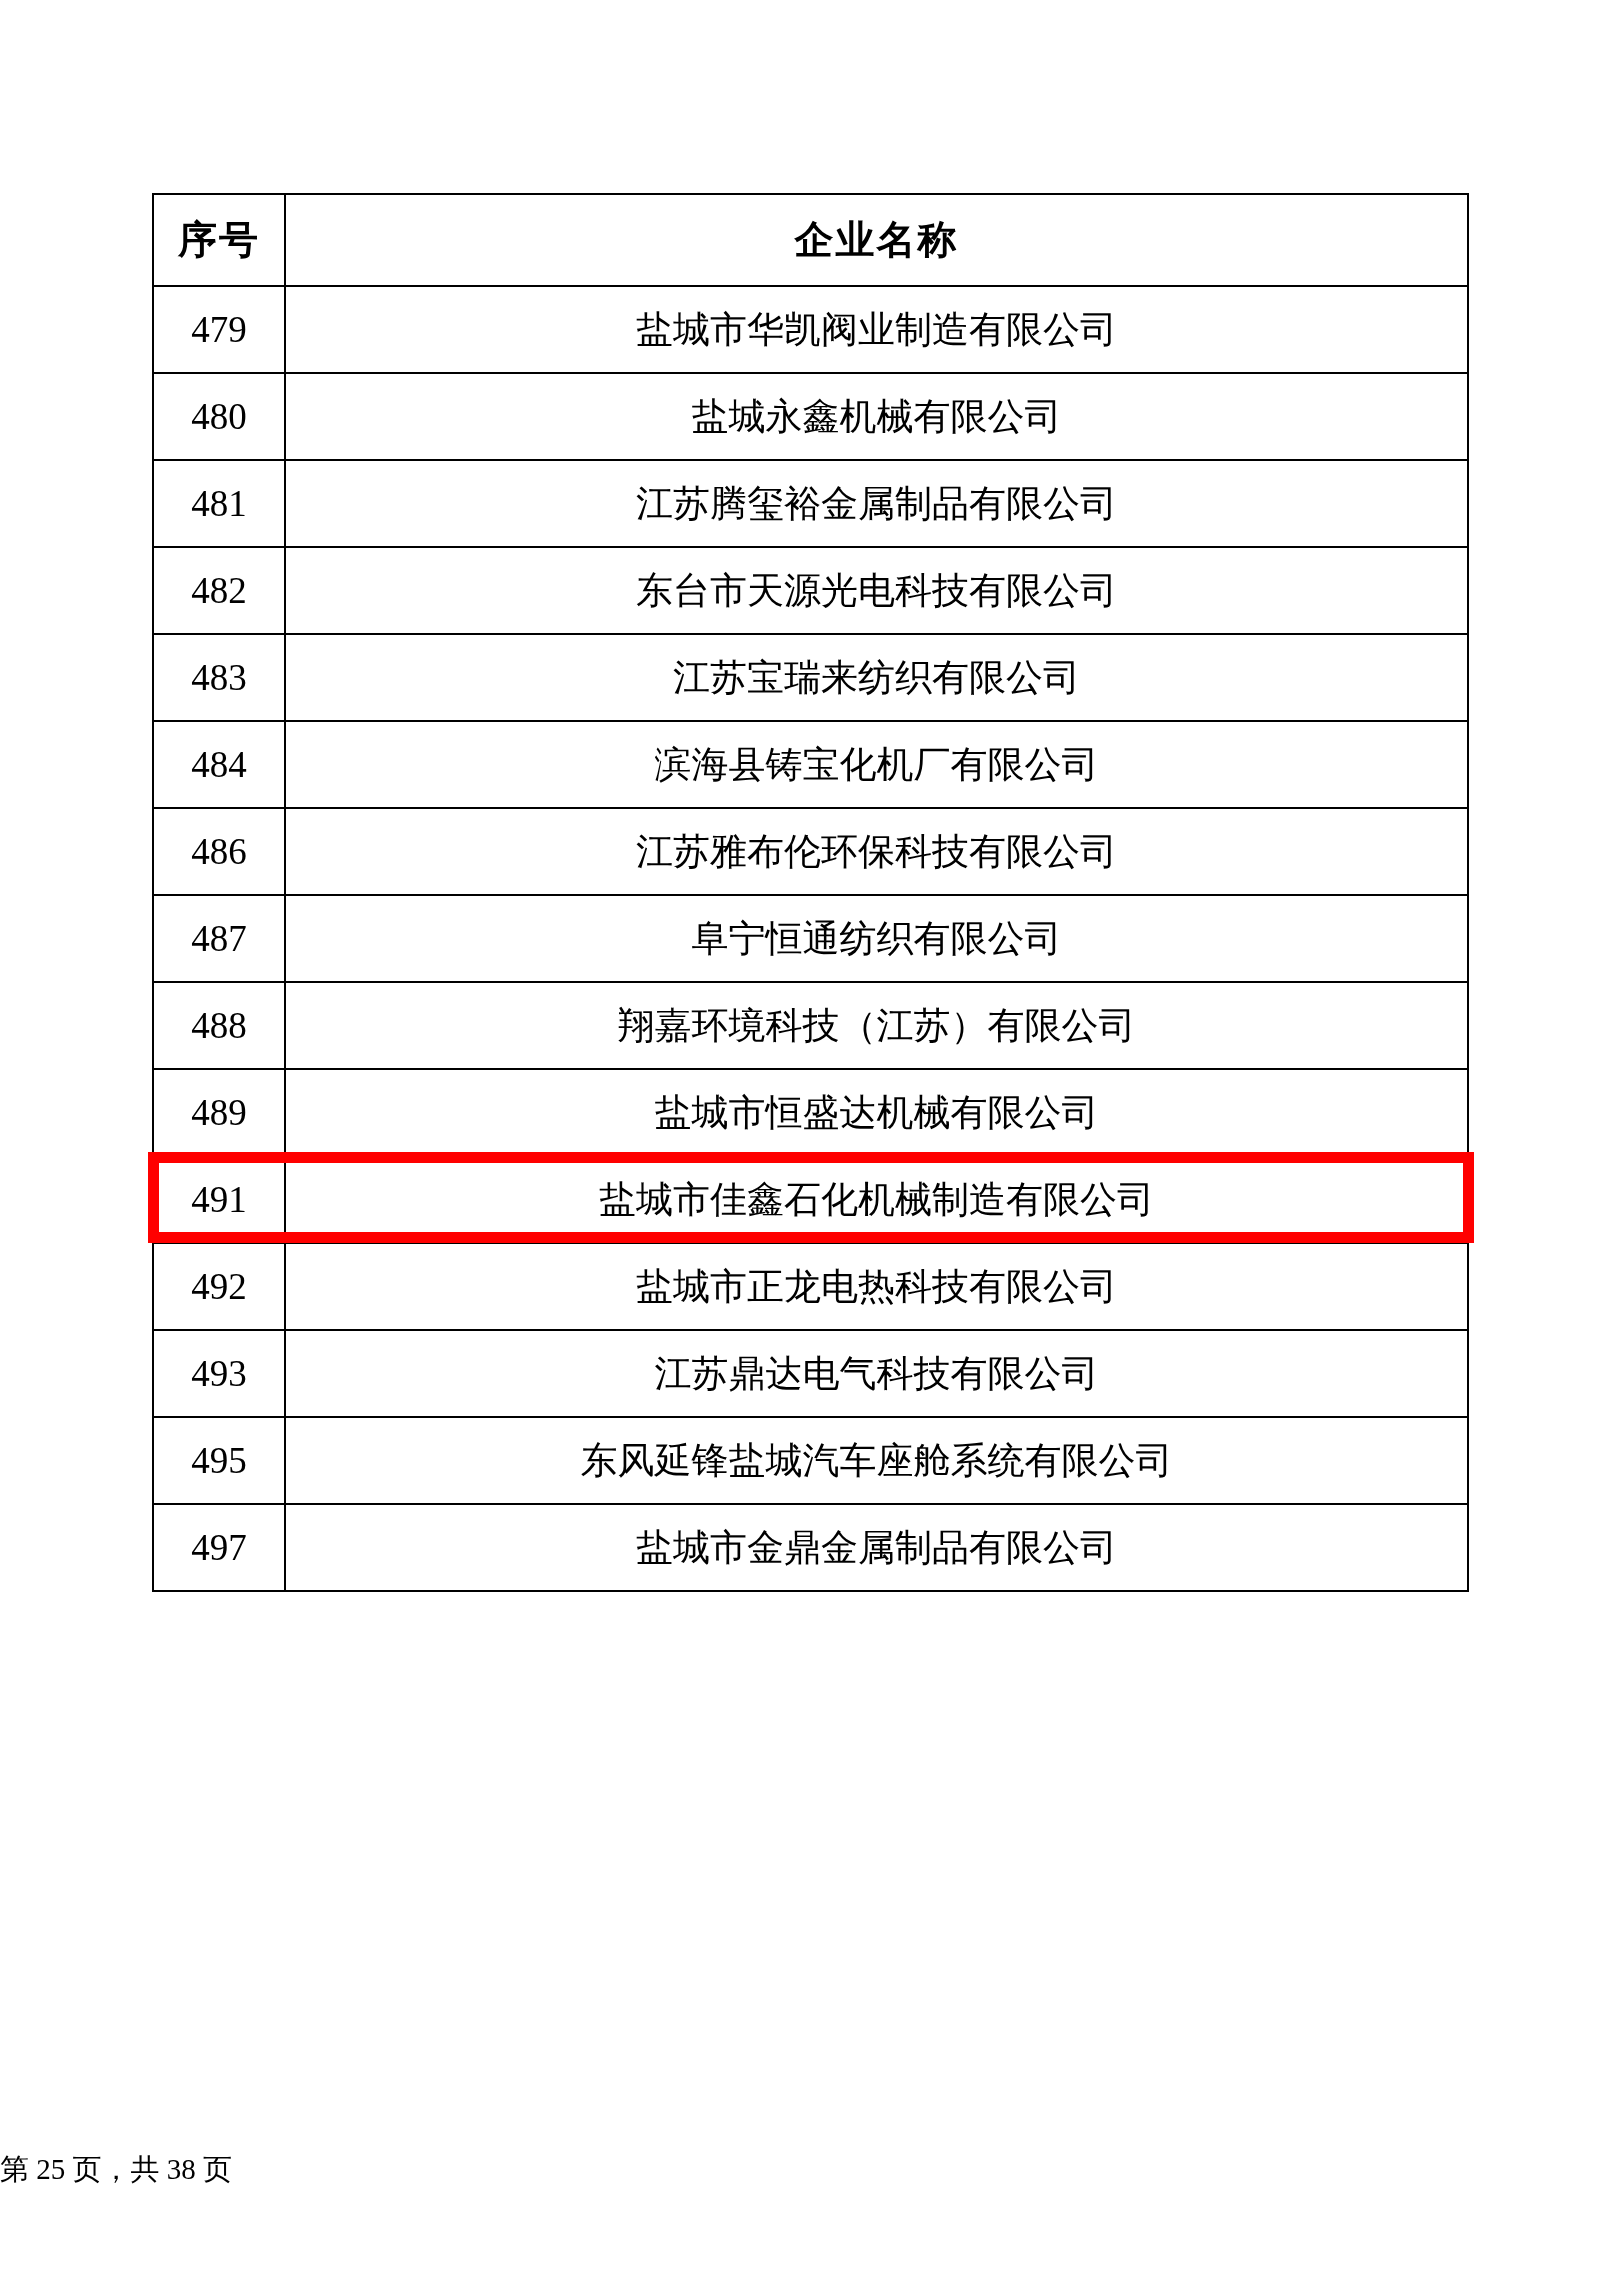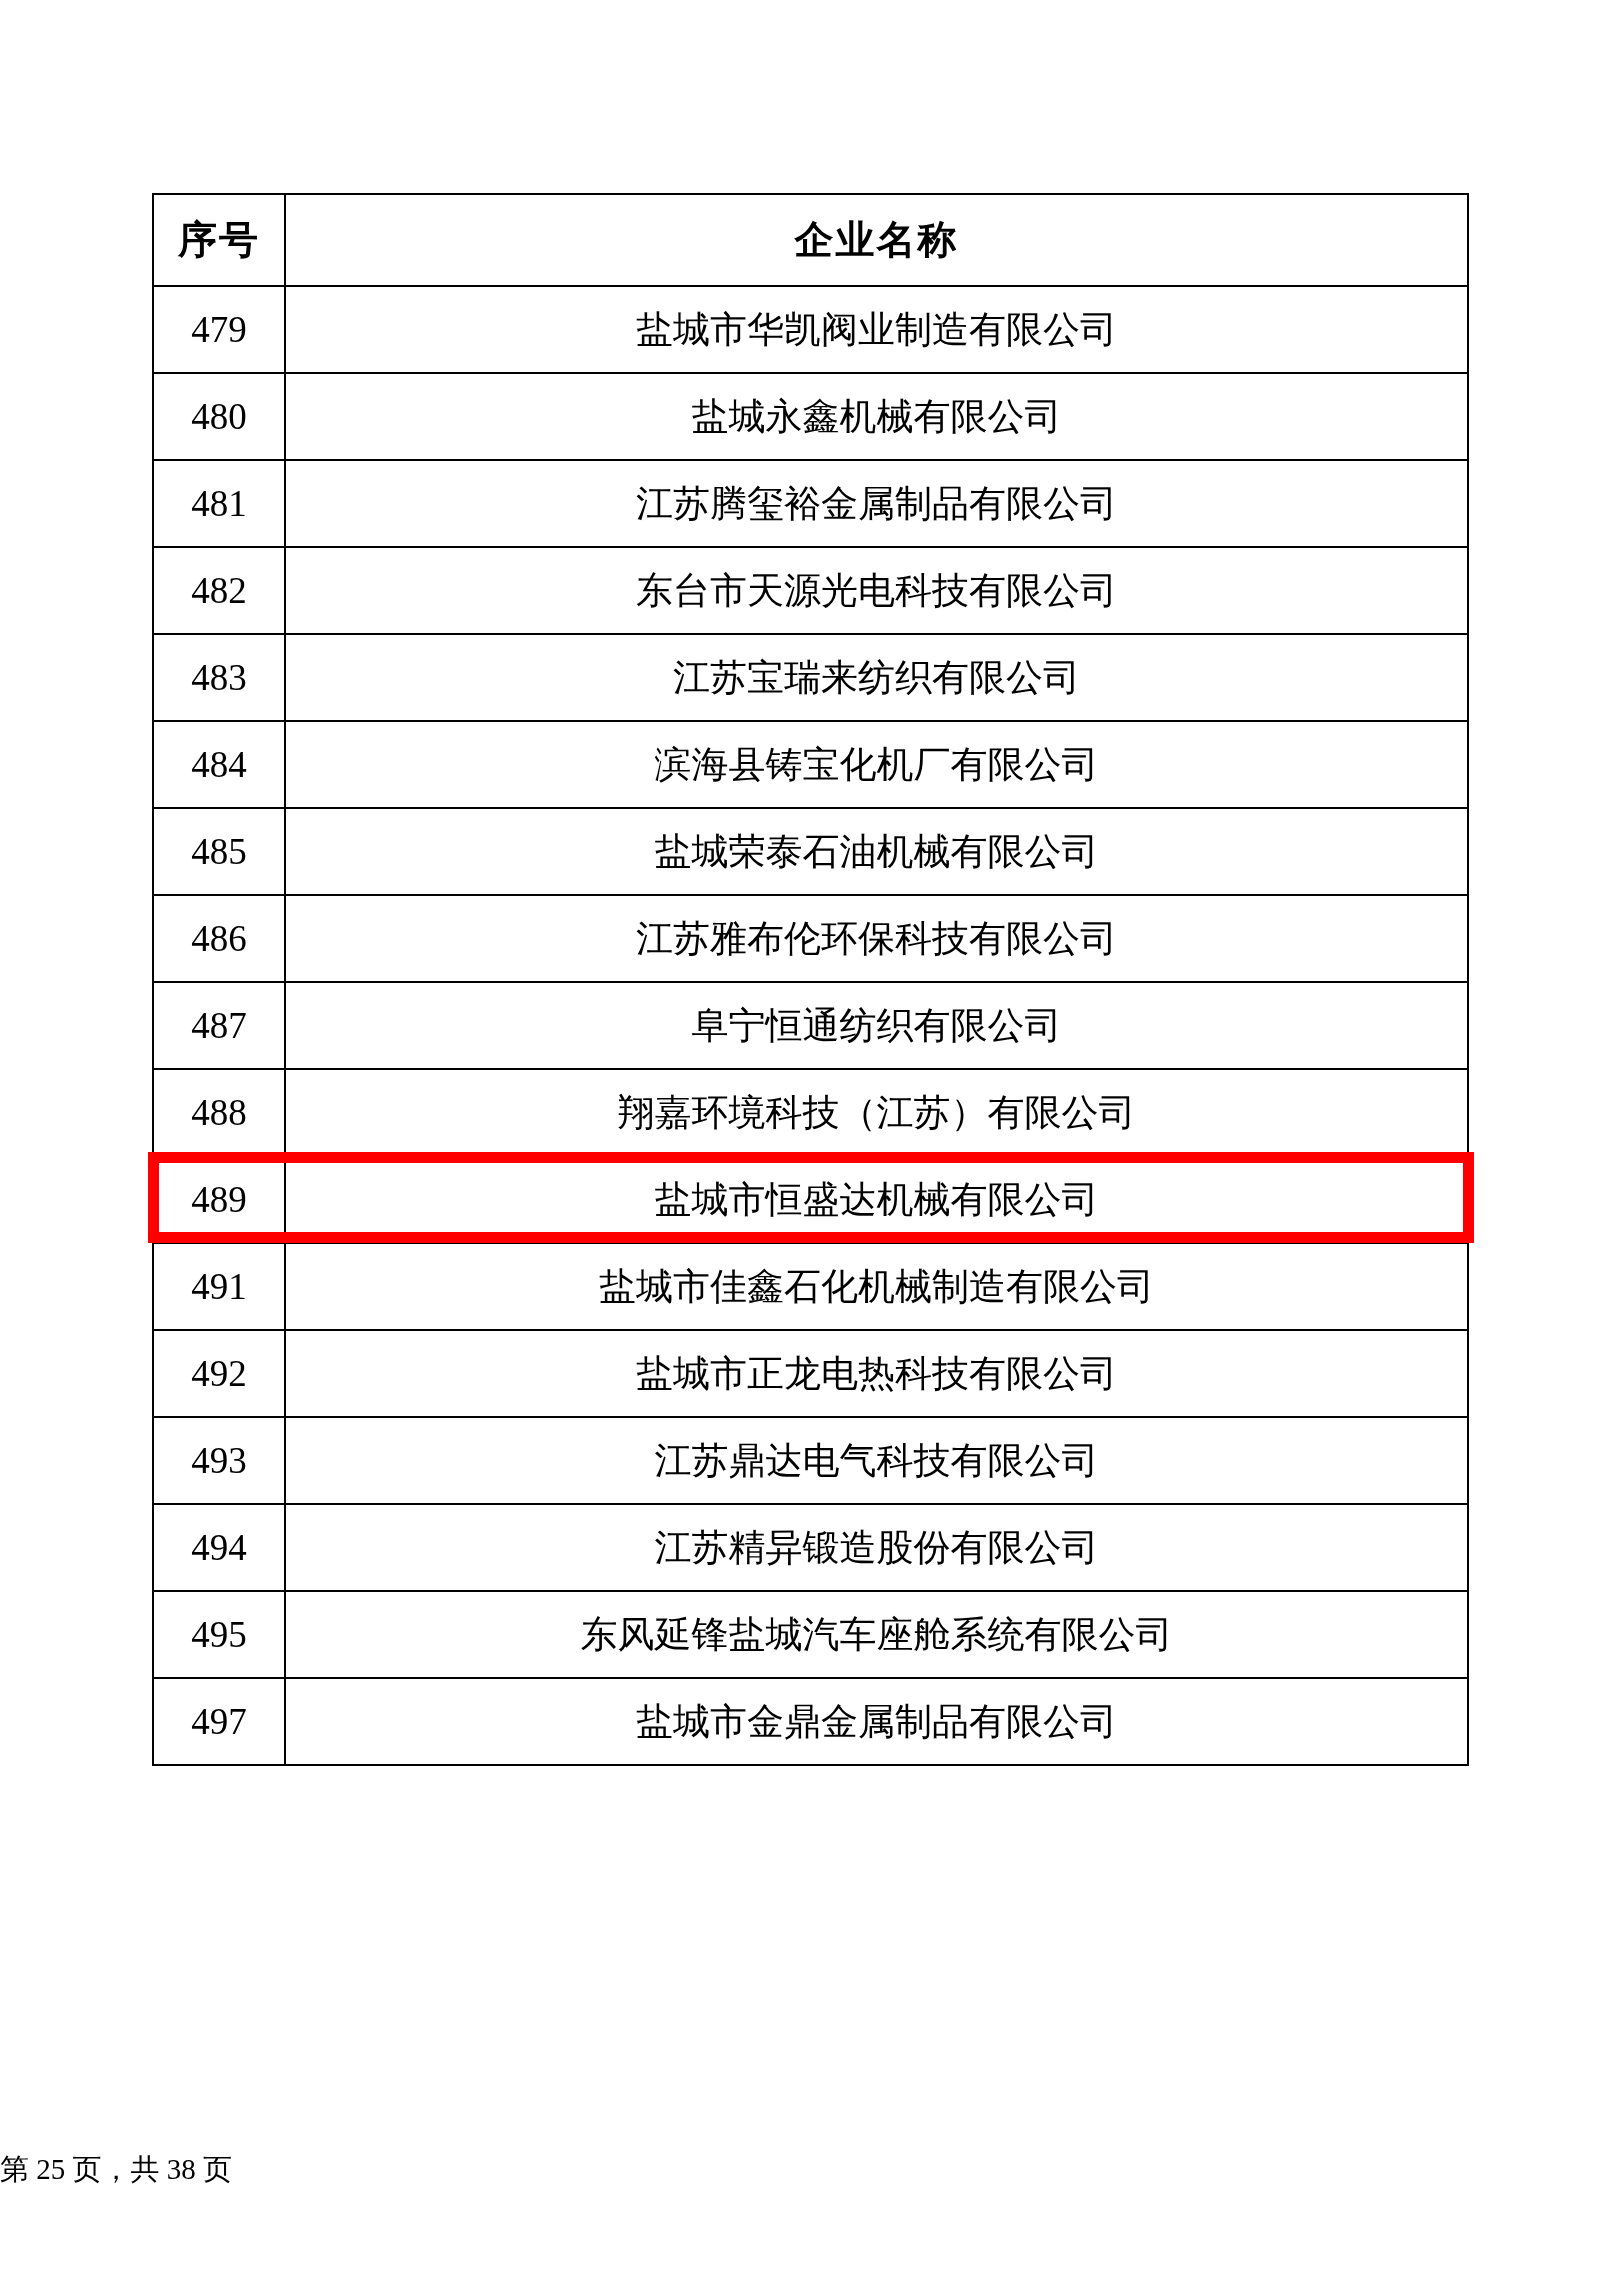--- a/index.html
+++ b/index.html
@@ -100,24 +100,20 @@
     </tr>
     <tr class="data-row">
       <td class="no-cell">483</td>
       <td class="name-cell">江苏宝瑞来纺织有限公司</td>
     </tr>
     <tr class="data-row">
       <td class="no-cell">484</td>
       <td class="name-cell">滨海县铸宝化机厂有限公司</td>
     </tr>
     <tr class="data-row">
-      <td class="no-cell">485</td>
-      <td class="name-cell">盐城荣泰石油机械有限公司</td>
-    </tr>
-    <tr class="data-row">
       <td class="no-cell">486</td>
       <td class="name-cell">江苏雅布伦环保科技有限公司</td>
     </tr>
     <tr class="data-row">
       <td class="no-cell">487</td>
       <td class="name-cell">阜宁恒通纺织有限公司</td>
     </tr>
     <tr class="data-row">
       <td class="no-cell">488</td>
       <td class="name-cell">翔嘉环境科技（江苏）有限公司</td>
@@ -132,24 +128,20 @@
     </tr>
     <tr class="data-row">
       <td class="no-cell">492</td>
       <td class="name-cell">盐城市正龙电热科技有限公司</td>
     </tr>
     <tr class="data-row">
       <td class="no-cell">493</td>
       <td class="name-cell">江苏鼎达电气科技有限公司</td>
     </tr>
     <tr class="data-row">
-      <td class="no-cell">494</td>
-      <td class="name-cell">江苏精异锻造股份有限公司</td>
-    </tr>
-    <tr class="data-row">
       <td class="no-cell">495</td>
       <td class="name-cell">东风延锋盐城汽车座舱系统有限公司</td>
     </tr>
     <tr class="data-row">
       <td class="no-cell">497</td>
       <td class="name-cell">盐城市金鼎金属制品有限公司</td>
     </tr>
   </tbody>
     </table>
 

